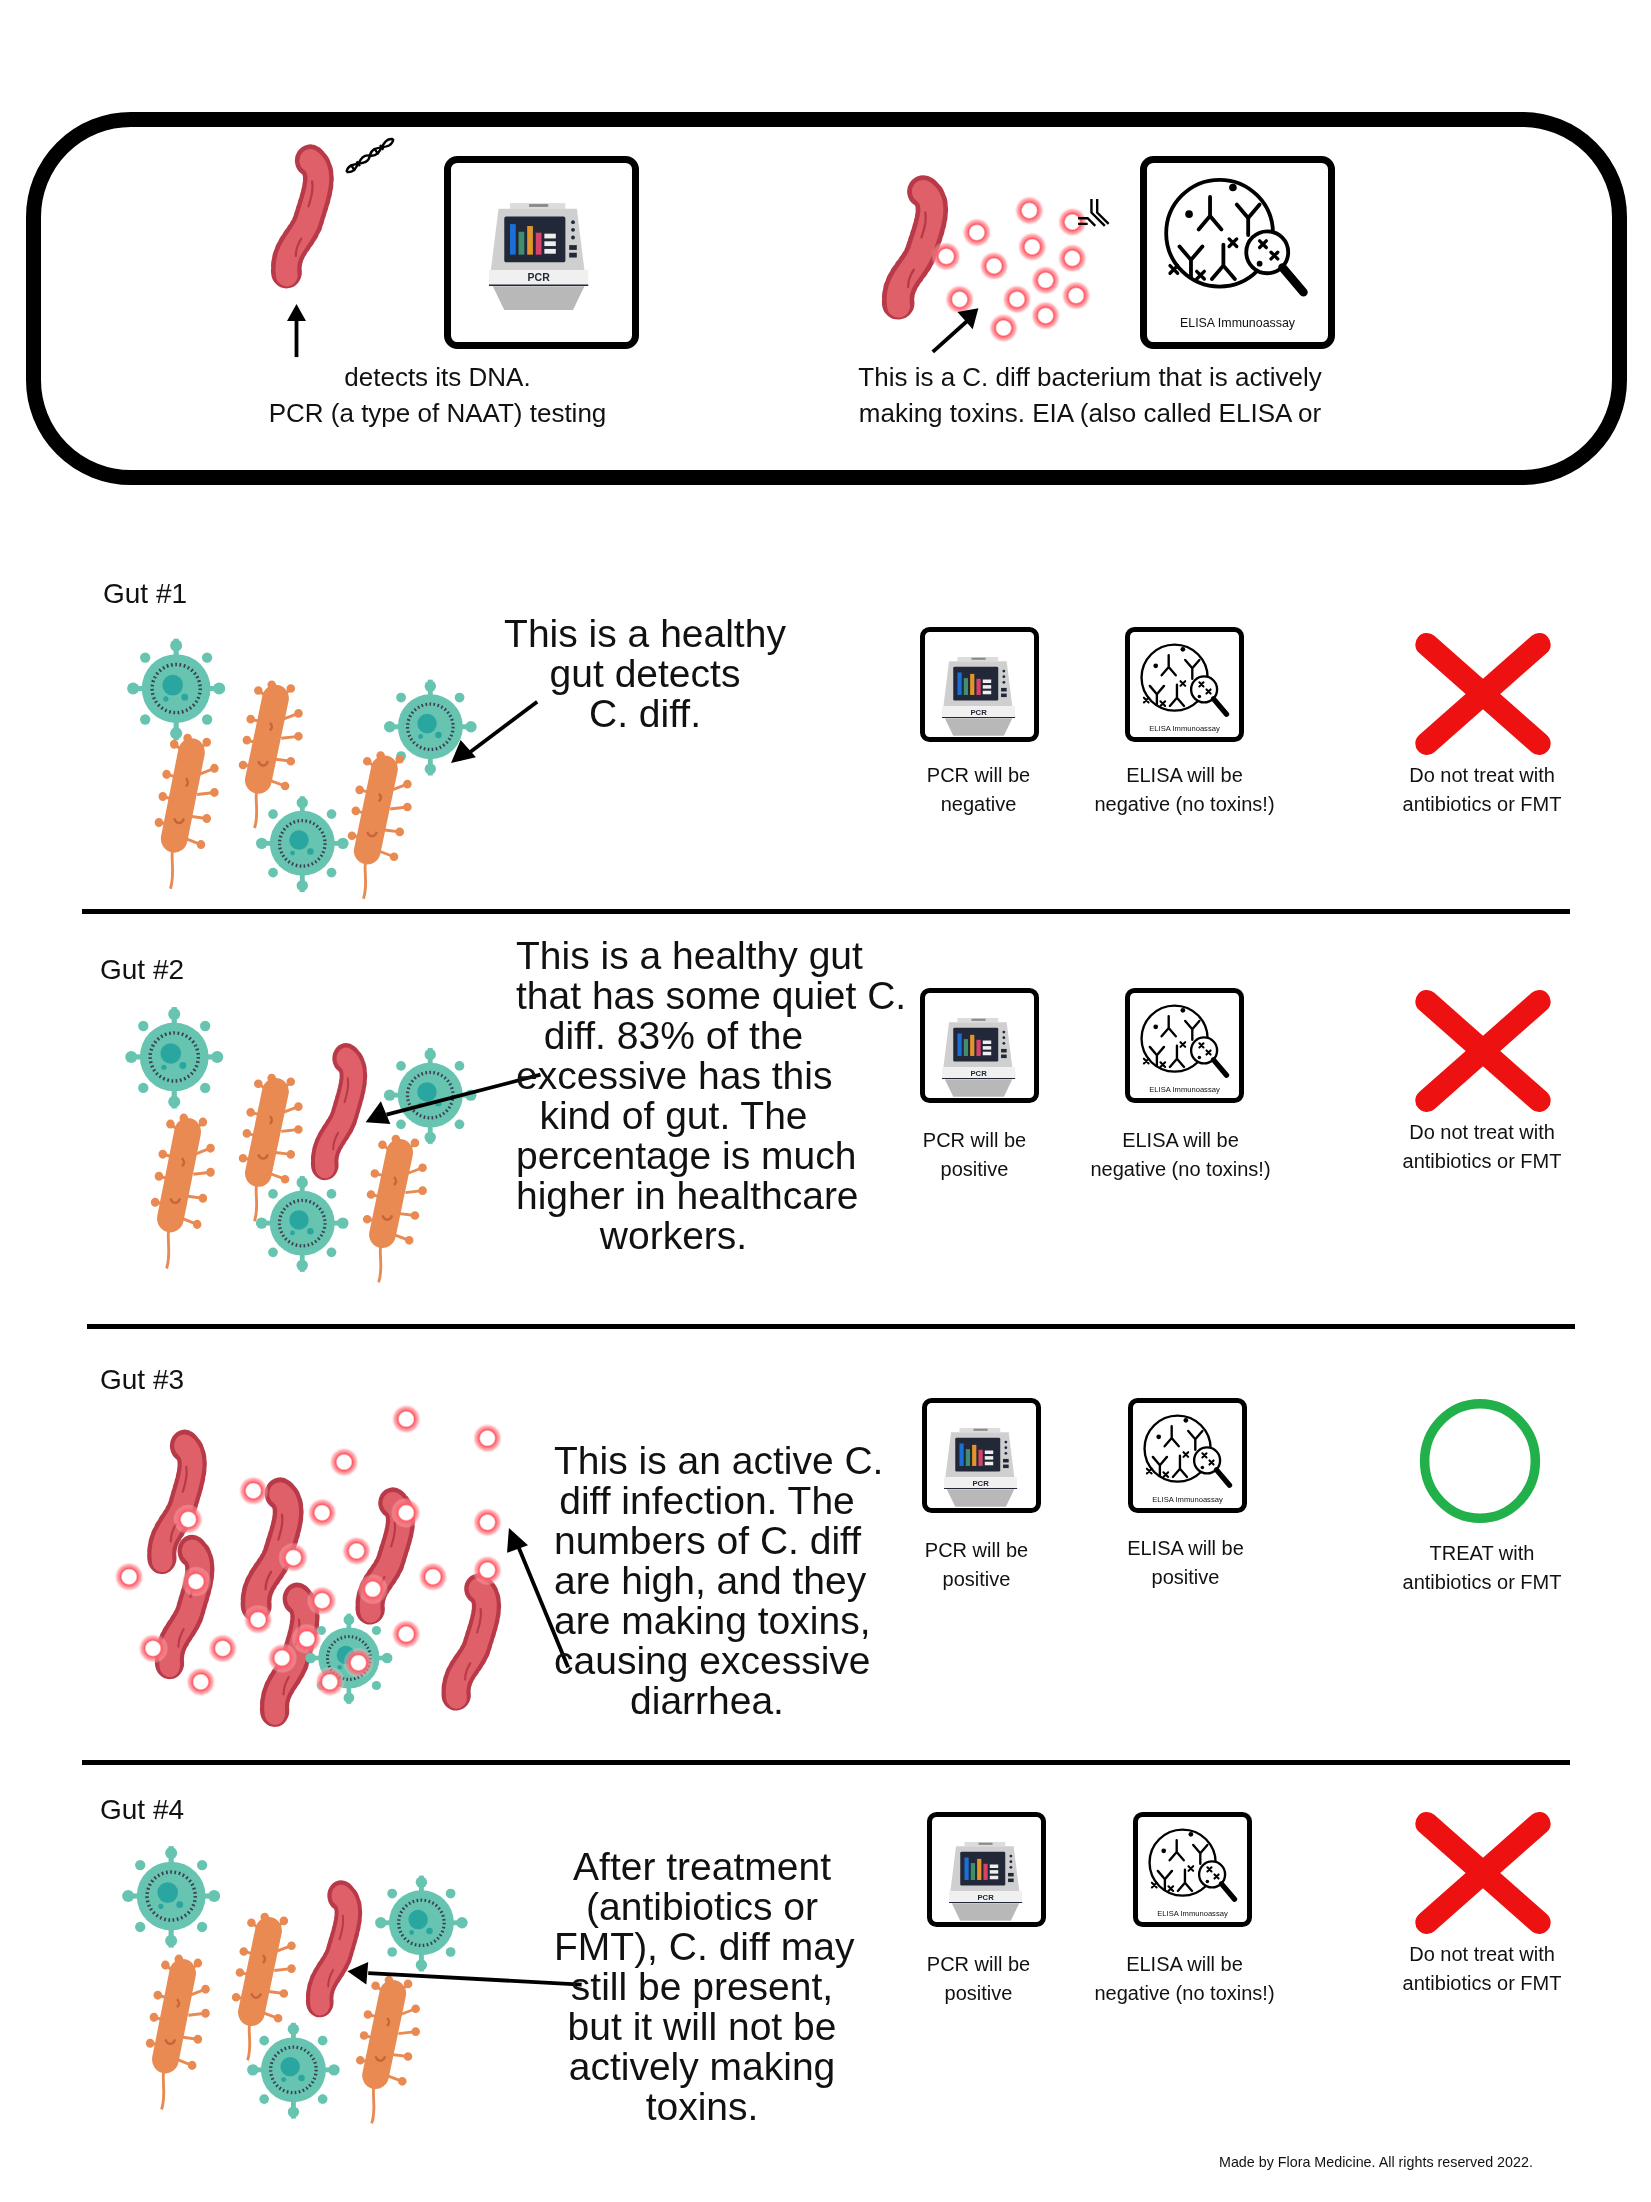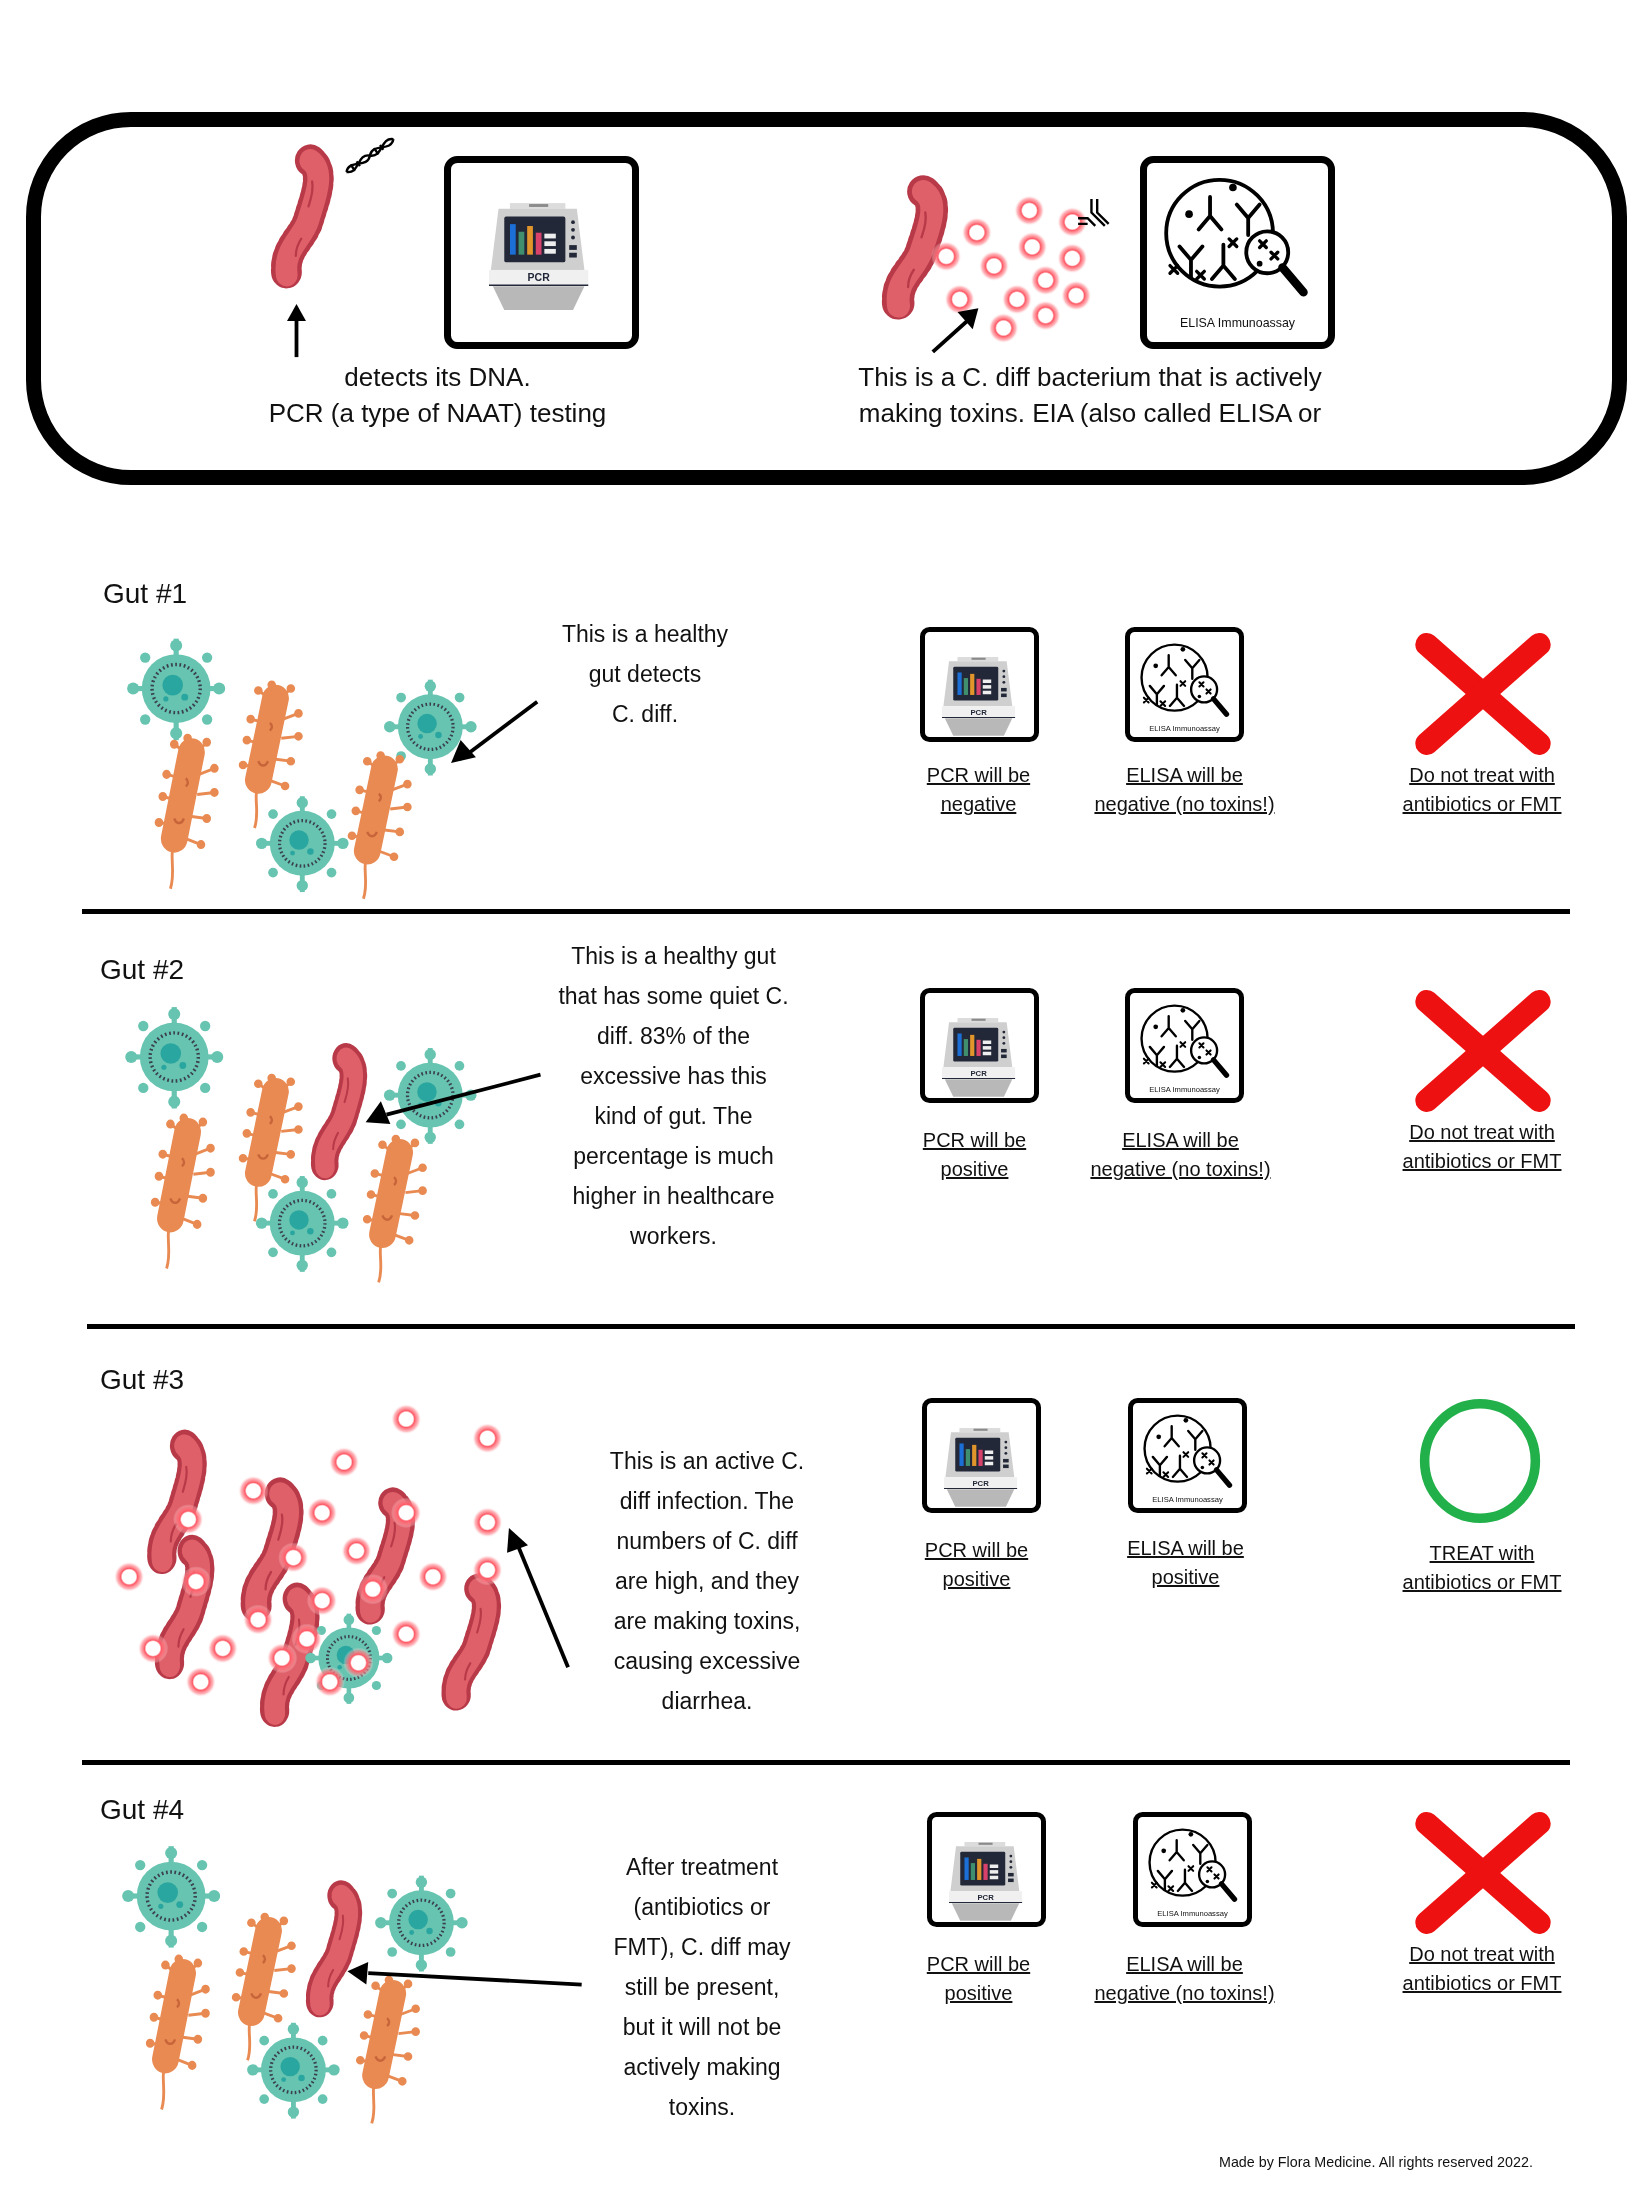--- a/index.html
+++ b/index.html
@@ -4,23 +4,23 @@
 <style>
   html, body { margin:0; padding:0; background:#ffffff; }
   body { width:1652px; height:2202px; position:relative; overflow:hidden;
          font-family:"Liberation Sans", "DejaVu Sans", sans-serif; color:#111; }
   .abs { position:absolute; }
   .banner { position:absolute; left:26px; top:112px; width:1571px; height:343px;
             border:15.3px solid #000; border-radius:105px; box-sizing:content-box; }
   .caption { position:absolute; text-align:center; font-size:26px; line-height:36px; color:#111; }
   .caption div { white-space:nowrap; }
   .gut-label { position:absolute; font-size:28px; color:#111; }
-  .desc { position:absolute; text-align:center; font-size:23px; line-height:40px; color:#111; }
+  .desc { position:absolute; text-align:center; font-size:39px; line-height:40px; color:#111; }
   .desc div { white-space:nowrap; }
-  .result { position:absolute; text-align:center; font-size:20px; line-height:29px; color:#111;text-decoration:underline; }
+  .result { position:absolute; text-align:center; font-size:20px; line-height:29px; color:#111; }
   .result div { white-space:nowrap; }
   .divider { position:absolute; height:4.8px; background:#000; }
   .test-box { position:absolute; border:5.7px solid #000; border-radius:9.6px; background:#fff; box-sizing:border-box; }
   .big-box { border-width:7.6px; border-radius:13.4px; }
   .footer { position:absolute; font-size:14.3px; color:#111; white-space:nowrap; }
   svg { display:block; overflow:visible; }
 </style>
 </head>
 <body>
 

